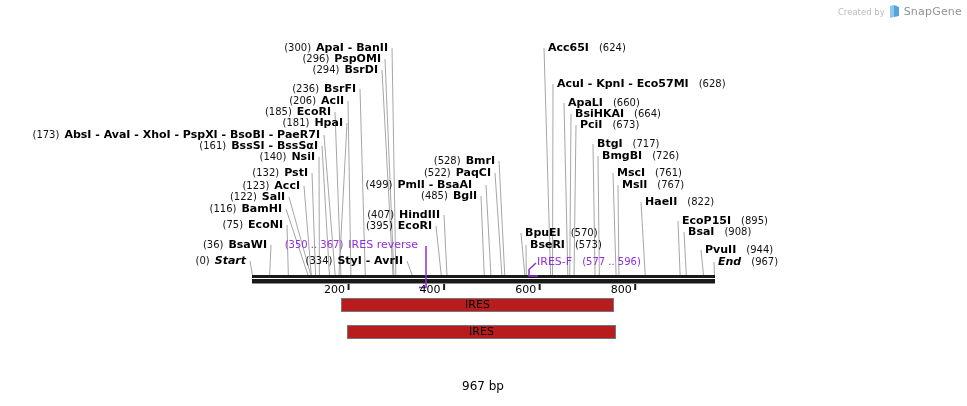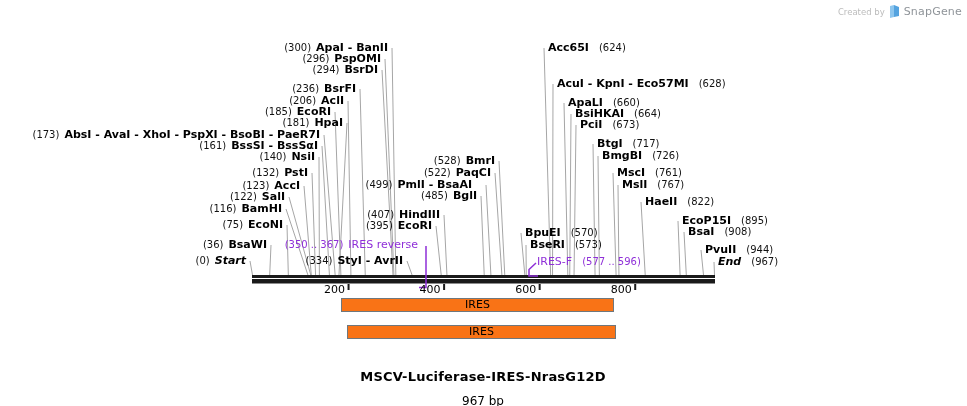--- a/index.html
+++ b/index.html
@@ -7,21 +7,21 @@
           font-family:"DejaVu Sans",sans-serif;color:#000;}
   #lines{position:absolute;left:0;top:0;z-index:1;}
   .site{position:absolute;white-space:nowrap;z-index:3;line-height:17px;height:12px;}
   .site .num{font-size:10px;color:#111;}
   .site .nm{font-size:11px;font-weight:bold;color:#000;}
   .site.L .nm{margin-left:5px;}
   .site.R .num{margin-left:10px;}
   .site .nm.it{font-style:italic;}
   .site.primer .nm{font-weight:normal;}
   .feature{position:absolute;z-index:2;box-sizing:border-box;border:1px solid #6f777d;
-           background:#f97316;text-align:center;font-size:11px;line-height:12px;color:#000;}
+           background:#b91c1c;text-align:center;font-size:11px;line-height:12px;color:#000;}
   .rlabel{position:absolute;z-index:3;font-size:11px;line-height:11px;text-align:right;}
   #titleblock{position:absolute;left:233px;top:369px;width:500px;text-align:center;z-index:3;}
   #title{font-size:13px;font-weight:bold;letter-spacing:.2px;}
   #blen{font-size:12px;margin-top:10px;}
   #watermark{position:absolute;top:5px;right:5px;z-index:3;display:flex;align-items:center;gap:4px;}
   #watermark .cb{font-size:8.5px;color:#bcbcbc;}
   #watermark .brand{font-size:11px;color:#8f9499;letter-spacing:.2px;}
   .logo{display:inline-block;line-height:0;}
 </style>
 </head>
@@ -136,17 +136,16 @@
       <div class="site R" style="top: 251px; left: 718px;"><span class="nm it">End</span><span class="num">(967)</span></div>
       <div class="site R" style="top: 222px; left: 525px; text-align: right;"><span class="nm">BpuEI</span><span class="num">(570)</span></div>
       <div class="site R" style="top: 234px; left: 530px;"><span class="nm">BseRI</span><span class="num">(573)</span></div>
       <div class="site L primer" style="top: 234px; right: 549px;"><span class="num" style="color: rgb(143, 47, 216);">(350 .. 367)</span><span class="nm" style="color: rgb(143, 47, 216);">IRES reverse</span></div>
       <div class="site R primer" style="top: 251px; left: 537px;"><span class="nm" style="color: rgb(143, 47, 216);">IRES-F</span><span class="num" style="color: rgb(143, 47, 216);">(577 .. 596)</span></div>
       <div class="feature" style="left: 341px; top: 298px; width: 273px; height: 14px;"><span>IRES</span></div>
       <div class="feature" style="left: 347px; top: 325px; width: 269px; height: 14px;"><span>IRES</span></div>
     </div>
 
   <div id="titleblock">
-    <div id="title">MSCV-Luciferase-IRES-NrasG12D</div>
     <div id="blen">967 bp</div>
   </div>
 
 </div>
 
 </body></html>

